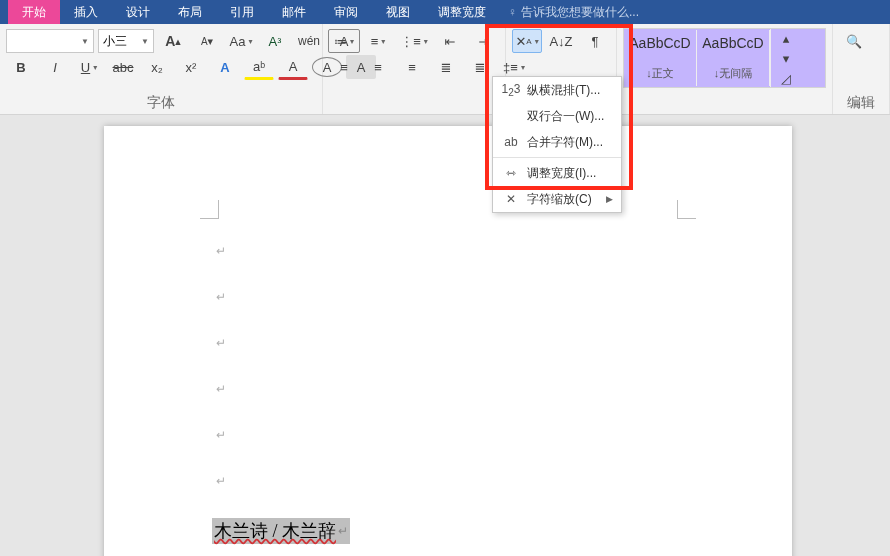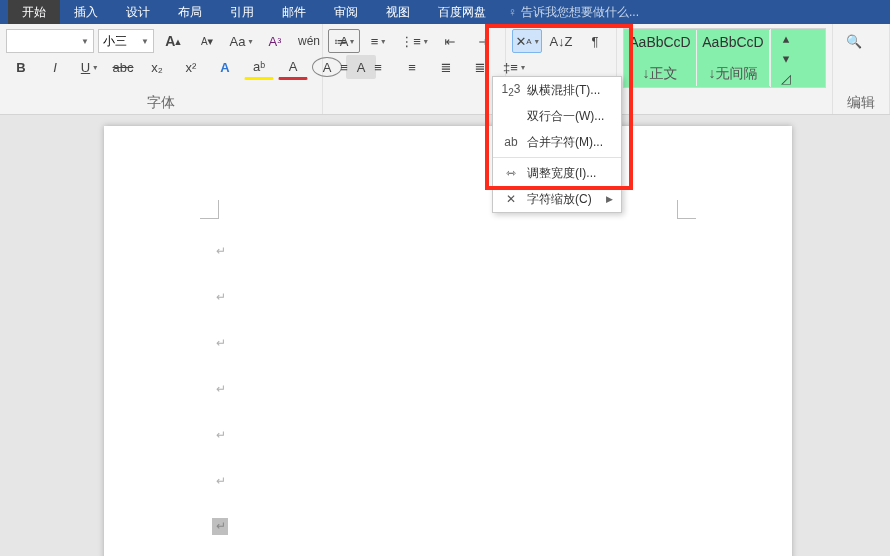--- a/index.html
+++ b/index.html
@@ -1,36 +1,36 @@
 <!DOCTYPE html>
 <html><head>
 <meta charset="utf-8">
 <style>
 html,body{margin:0;padding:0;font-family:"Microsoft YaHei","Segoe UI",sans-serif;font-size:12px;background:#e6e6e6;width:890px;height:556px;overflow:hidden}
 .tabs{background:#2b579a;height:24px;display:flex;align-items:center;color:#fff;padding-left:8px}
 .tab{padding:0 14px;height:24px;line-height:24px;cursor:pointer}
-.tab.active{background:#404040}
+.tab.active{background:#ec4899}
 .tell-me{display:flex;align-items:center;color:#c6d4ea;margin-left:8px}
 .tell-me .bulb{margin-right:4px;opacity:.8}
 .ribbon{background:#f3f3f3;border-bottom:1px solid #d4d4d4;height:90px;display:flex;position:relative}
 .group{border-right:1px solid #e1e1e1;display:flex;flex-direction:column;justify-content:space-between;padding:4px 6px 0}
 .group-label{text-align:center;color:#666;font-size:14px;padding:2px 0}
 .row{display:flex;align-items:center;gap:4px;height:26px}
 .ctrl{height:22px;min-width:22px;display:inline-flex;align-items:center;justify-content:center;border:1px solid transparent;border-radius:2px;padding:0 3px;color:#444;cursor:pointer;font-size:13px}
 .combo{border:1px solid #c8c8c8;background:#fff;height:22px;display:inline-flex;align-items:center;padding:0 4px;min-width:40px;justify-content:space-between}
 .caret{font-size:8px;color:#666;margin-left:3px}
 .font-group{width:310px}
 .para-group{width:170px}
 .char-group{width:98px}
 .style-group{flex:1;min-width:0}
 .edit-group{width:44px}
-.style-box{border:1px solid #d4d4d4;background:#86efac;height:58px;display:flex;align-items:center;overflow:hidden}
+.style-box{border:1px solid #d4d4d4;background:#c4b5fd;height:58px;display:flex;align-items:center;overflow:hidden}
 .style-item{width:72px;height:56px;border-right:1px solid #eee;display:flex;flex-direction:column;align-items:center;justify-content:center;cursor:pointer}
 .style-prev{font-size:14px;color:#333}
-.style-name{font-size:14px;color:#555;margin-top:15px}
+.style-name{font-size:11px;color:#555;margin-top:15px}
 .style-prev.big{font-family:"SimSun",serif;font-size:20px;font-weight:bold}
 
 
 .dropdown{position:absolute;left:492px;top:52px;width:128px;background:#fff;border:1px solid #c8c8c8;box-shadow:2px 2px 6px rgba(0,0,0,.2);z-index:10}
 .dd-item{display:flex;align-items:center;height:26px;padding:0 8px;cursor:pointer;color:#333;font-size:12px}
 .dd-icon{width:20px;text-align:center;margin-right:6px;color:#555;font-size:12px}
 .dd-sep{height:1px;background:#e1e1e1;margin:2px 0}
 .dd-arrow{margin-left:auto;font-size:9px;color:#666}
 .highlight-rect{position:absolute;left:485px;top:24px;width:140px;height:158px;border:4px solid #ff2a1a;pointer-events:none;z-index:20}
 
@@ -53,21 +53,21 @@
 
 <div class="tabs">
   <div class="tab active">开始</div>
   <div class="tab">插入</div>
   <div class="tab">设计</div>
   <div class="tab">布局</div>
   <div class="tab">引用</div>
   <div class="tab">邮件</div>
   <div class="tab">审阅</div>
   <div class="tab">视图</div>
-  <div class="tab">百度网盘</div>
+  <div class="tab">调整宽度</div>
   <div class="tell-me">
     <span class="bulb">♀</span>
     <span>告诉我您想要做什么...</span>
   </div>
 </div>
 
 <div class="ribbon">
 
   <div class="group font-group">
     <div>
@@ -85,21 +85,21 @@
             <sup>▴</sup>
           </span>
         <span class="ctrl">
             <span style="font-size:10px">A</span>
             <sup>▾</sup>
           </span>
         <span class="ctrl">
             <span>Aa</span>
             <span class="caret">▾</span>
           </span>
-        <span class="ctrl" style="color:#701a75">
+        <span class="ctrl" style="color:#14532d">
             <i class="i">Aᵌ</i>
           </span>
         <span class="ctrl">
             <span style="font-size:12px">wén</span>
           </span>
         <span class="ctrl" style="border:1px solid #888;padding:0 4px">A</span>
       </div>
       <div class="row">
         <span class="ctrl">
             <b>B</b>
@@ -218,16 +218,17 @@
   <div class="page">
     <div class="margin-tl"></div>
     <div class="margin-tr"></div>
     <div class="para-mark pm1">↵</div>
     <div class="para-mark pm2">↵</div>
     <div class="para-mark pm3">↵</div>
     <div class="para-mark pm4">↵</div>
     <div class="para-mark pm5">↵</div>
     <div class="para-mark pm6">↵</div>
     <div class="sel">
+      <span class="wavy">木兰诗 / 木兰辞</span>
       <span class="end-mark">↵</span>
     </div>
   </div>
 </div>
 
 </body></html>

